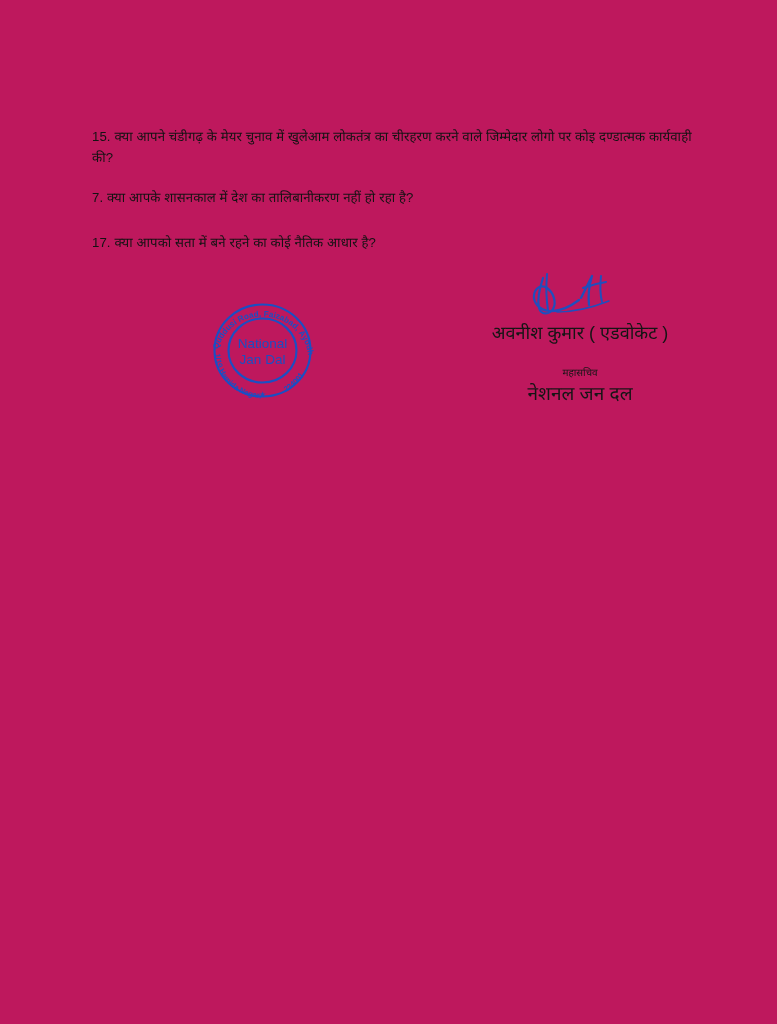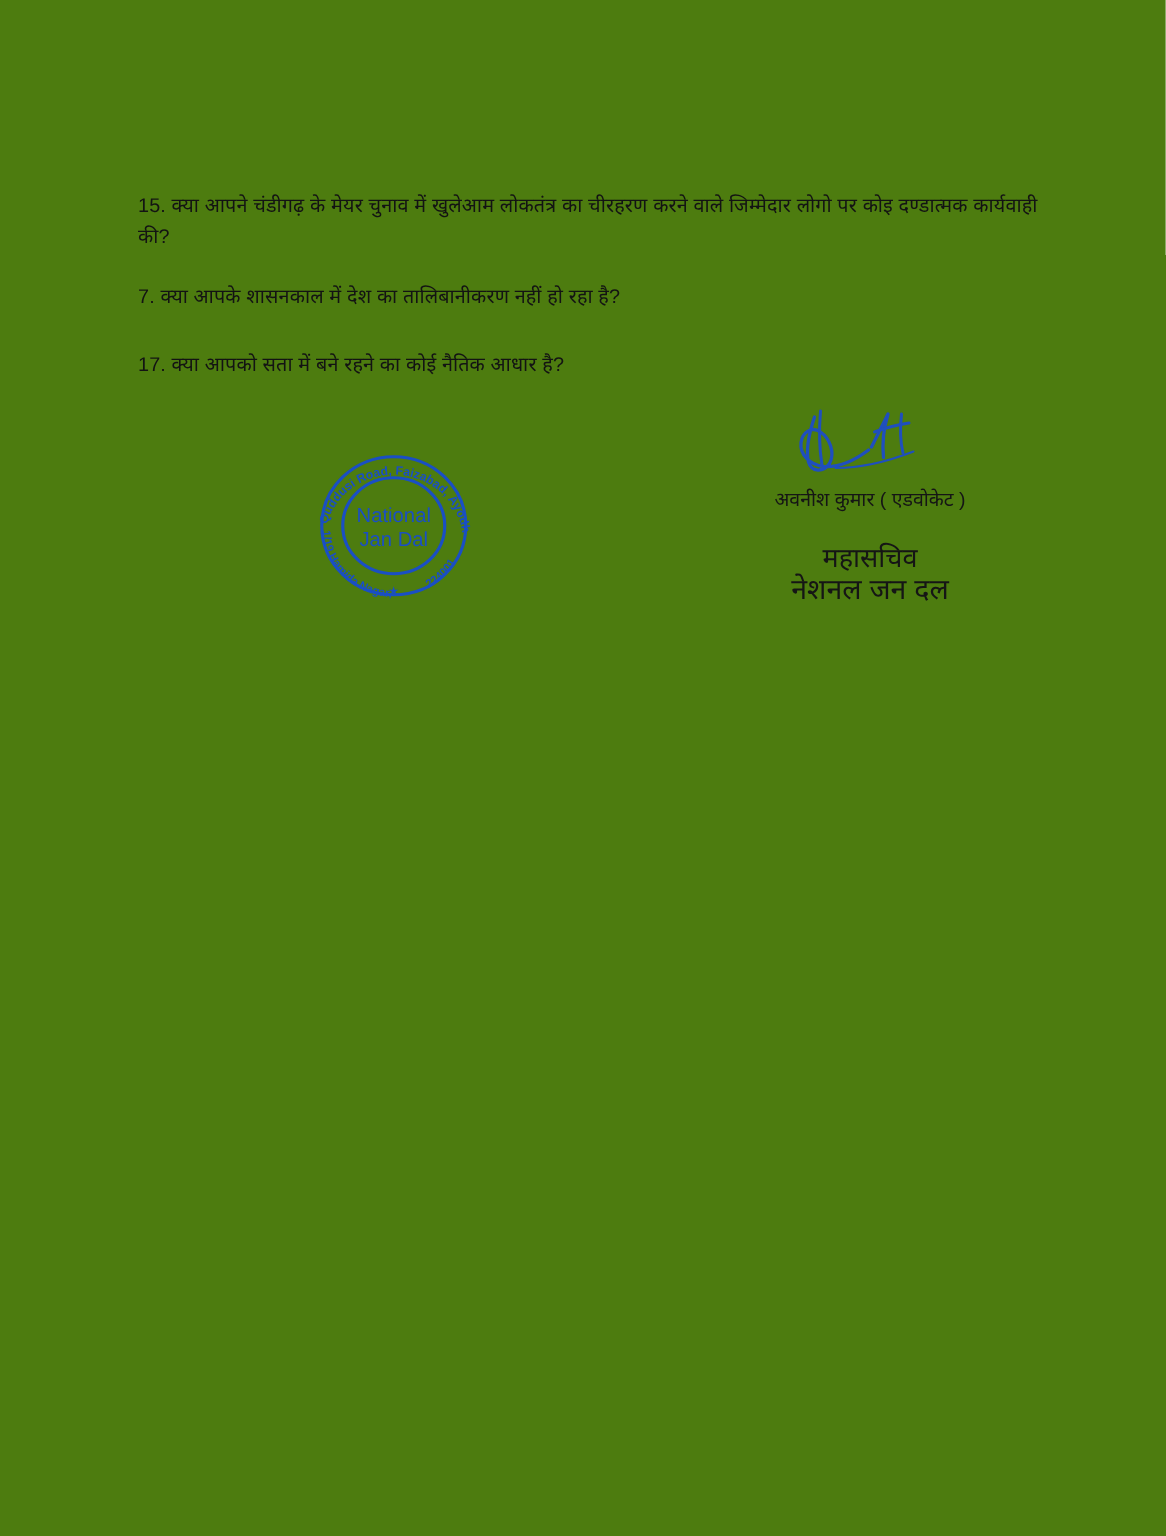--- a/index.html
+++ b/index.html
@@ -11,21 +11,21 @@
     width: 777px;
     height: 1024px;
     position: relative;
     overflow: hidden;
     font-family: "Liberation Sans", sans-serif;
   }
 
   .page {
     position: absolute;
     inset: 0;
-    background: #4d7c0f;
+    background: #be185d;
     padding-left: 14px;
   }
 
   
   .questions {
     position: absolute;
     left: 92px;
     top: 126px;
     width: 615px;
   }
@@ -68,29 +68,29 @@
   .signature-mark svg {
     position: absolute;
     left: 58px;
     top: 0;
     width: 120px;
     height: 52px;
   }
   .sign-name {
     color: #151515;
     font-family: "Liberation Sans", sans-serif;
-    font-size: 13px;
+    font-size: 18px;
     line-height: 20px;
     margin-top: 3px;
     white-space: nowrap;
   }
   .sign-role {
     color: #151515;
     font-family: "Liberation Sans", sans-serif;
-    font-size: 18px;
+    font-size: 10px;
     line-height: 21px;
     margin-top: 19px;
   }
   .sign-org {
     color: #151515;
     font-family: "Liberation Sans", sans-serif;
     font-size: 19px;
     line-height: 21px;
   }
 </style>

